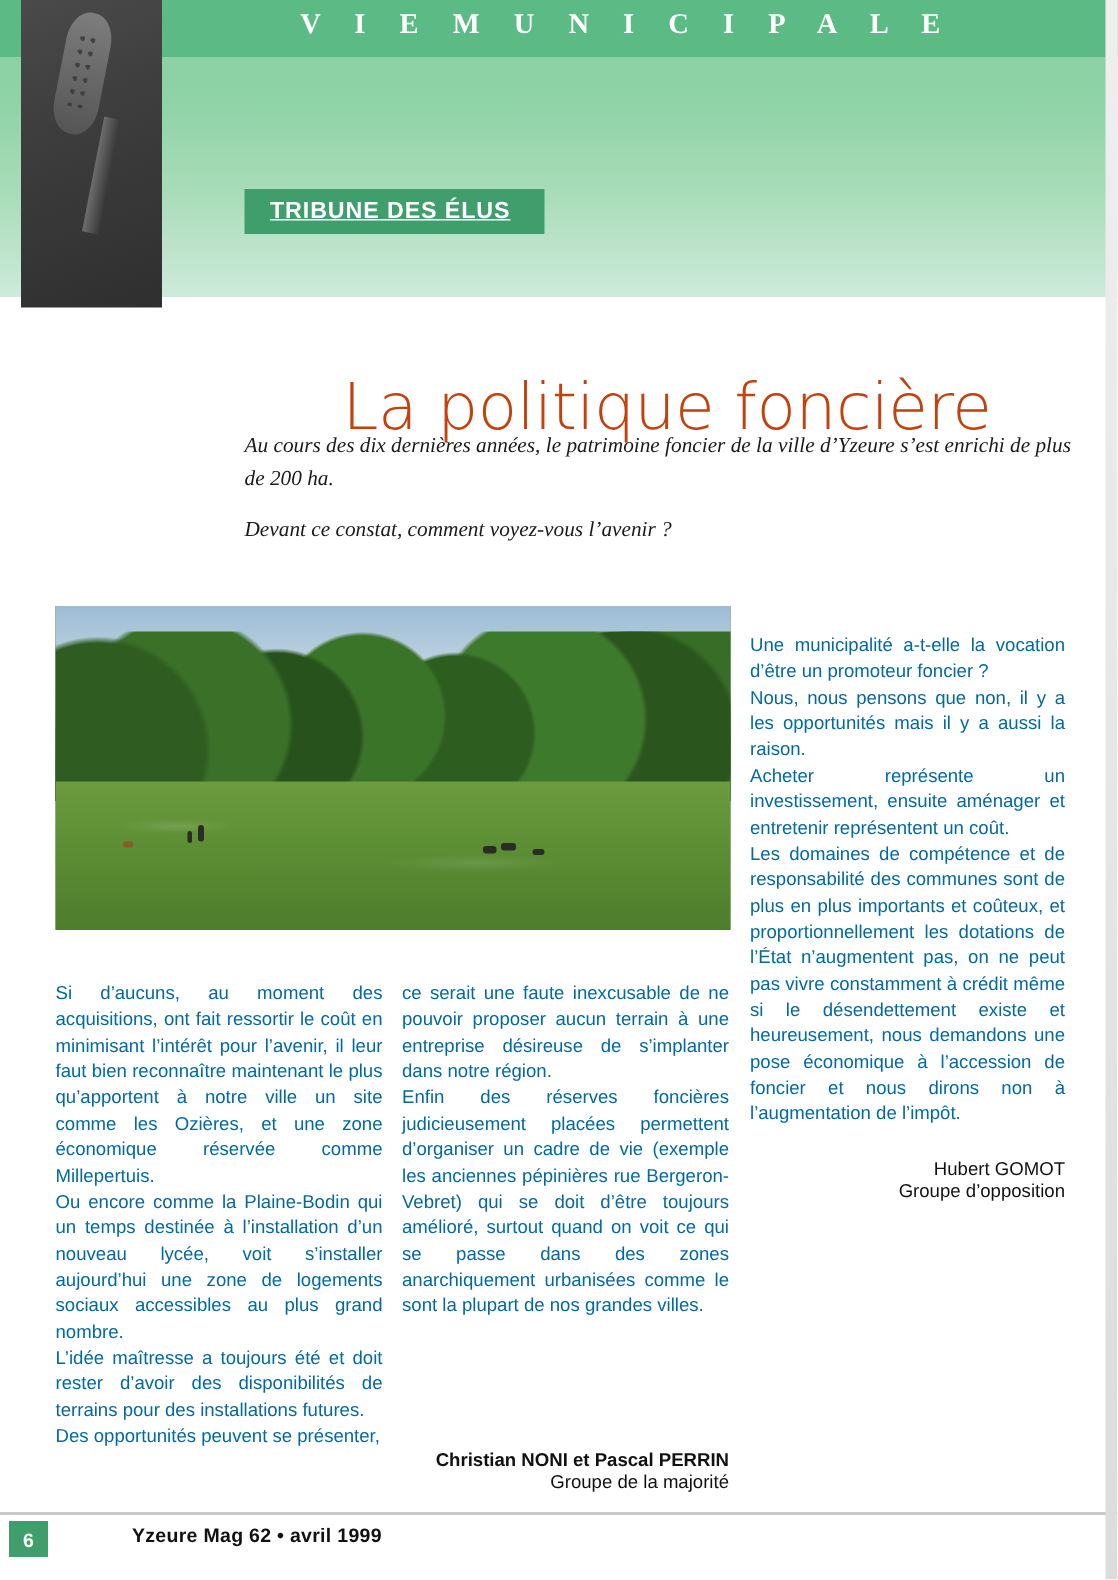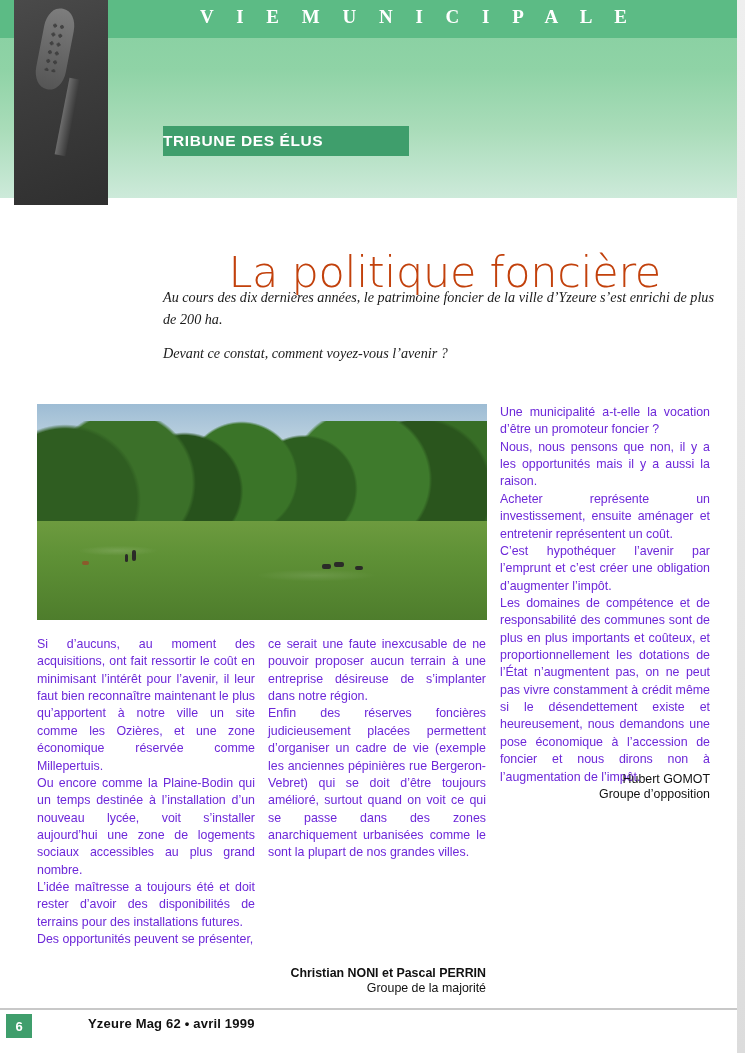--- a/index.html
+++ b/index.html
@@ -52,28 +52,30 @@
   .corner-photo .mic-dots{
     position:absolute;left:34px;top:22px;width:14px;height:50px;
     background:
       radial-gradient(circle 1.6px at 3px 4px,#3a3a3a 99%,transparent) 0 0/7px 9px repeat;
     opacity:.85;
     transform:rotate(11deg);
   }
 
   
   .tribune{
-    position:absolute;left:163px;top:126px;width:246px;height:30px;
+    position:absolute;left:163px;top:126px;width:200px;height:30px;
     background:#3f9e6c;
     color:#ffffff;
     font-weight:bold;
     font-size:15.5px;
     letter-spacing:.6px;
     display:flex;align-items:center;
+    padding-left:17px;
     box-sizing:border-box;
+    text-decoration:underline;
   }
 
   
   .headline{
     position:absolute;left:163px;top:218px;width:520px;
     color:#c2410c;
     font-family:"DejaVu Sans", sans-serif;
     font-weight:300;
     font-size:43px;
     letter-spacing:-.3px;
@@ -126,22 +128,23 @@
       radial-gradient(ellipse 60px 6px at 62% 55%,rgba(255,255,255,.10),transparent);
   }
   .photo .fig{position:absolute;background:#2b2b28;border-radius:2px;}
 
   
   .col{
     position:absolute;
     font-family:"Liberation Sans", sans-serif;
     font-size:12.4px;
     line-height:1.40;
-    color:#6d28d9;
+    color:#0369a1;
     text-align:justify;
+    margin-top:18px;
   }
   .col p{margin:0;}
   .col1{left:37px;top:636px;width:218px;}
   .col2{left:268px;top:636px;width:218px;}
   .col3{left:500px;top:404px;width:210px;}
   .sig2{
     position:absolute;left:268px;top:966px;width:218px;
     font-family:"Liberation Sans", sans-serif;
     text-align:right;font-size:12.4px;color:#111;
   }
@@ -229,21 +232,20 @@
 
   <div class="sig2">
     <span class="name">Christian NONI et Pascal PERRIN</span>
     <span class="role">Groupe de la majorité</span>
   </div>
 
   <div class="col col3">
     <p>Une municipalité a-t-elle la vocation d’être un promoteur foncier ?</p>
     <p>Nous, nous pensons que non, il y a les opportunités mais il y a aussi la raison.</p>
     <p>Acheter représente un investissement, ensuite aménager et entretenir représentent un coût.</p>
-    <p>C’est hypothéquer l’avenir par l’emprunt et c’est créer une obligation d’augmenter l’impôt.</p>
     <p>Les domaines de compétence et de responsabilité des communes sont de plus en plus importants et coûteux, et proportionnellement les dotations de l’État n’augmentent pas, on ne peut pas vivre constamment à crédit même si le désendettement existe et heureusement, nous demandons une pose économique à l’accession de foncier et nous dirons non à l’augmentation de l’impôt.</p>
   </div>
 
   <div class="sig3">
     <span class="name">Hubert GOMOT</span>
     <span class="role">Groupe d’opposition</span>
   </div>
 
   <div class="footer-rule"></div>
   <div class="folio">6</div>

